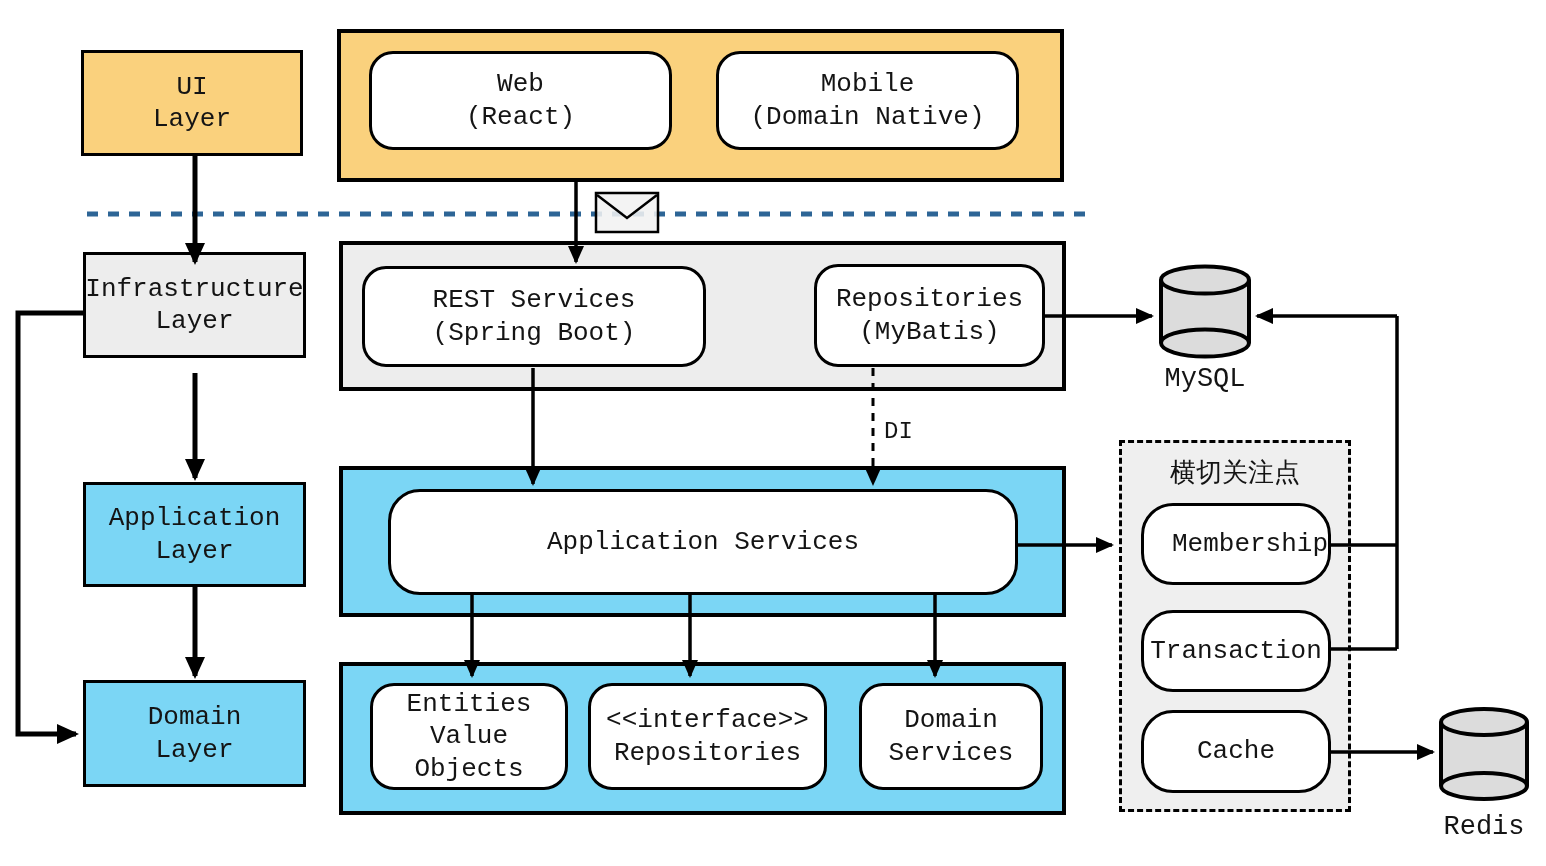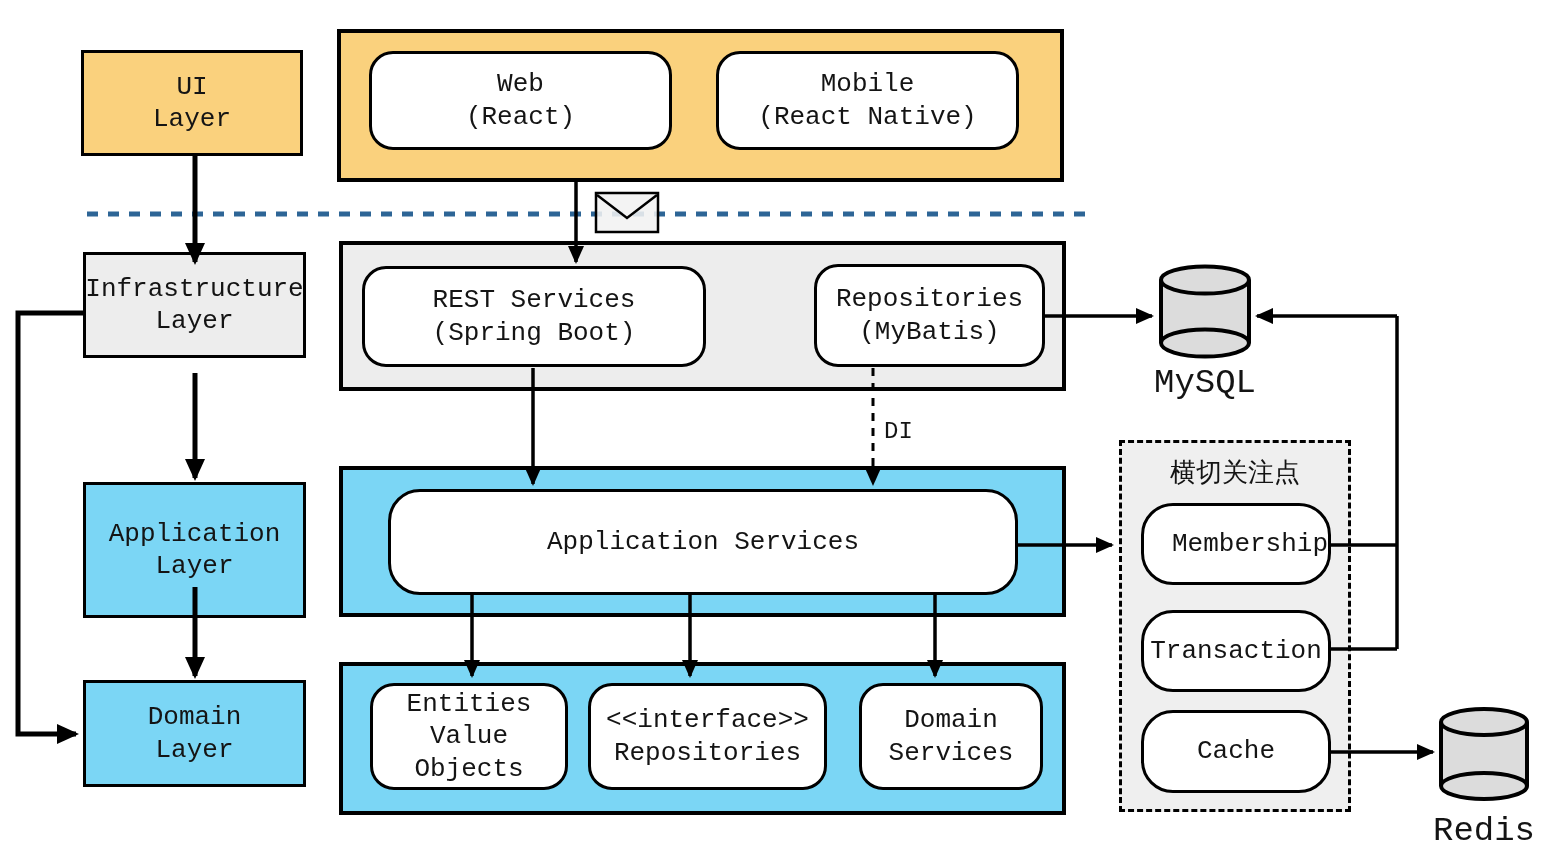--- a/index.html
+++ b/index.html
@@ -16,21 +16,21 @@
   .blue{background:var(--blue,#7BD6F5);}
   .grayfill{background:var(--container-gray,#EDEDED);}
   .container{border-width:4px;background-clip:padding-box;}
   .rounded{border-radius:24px;}
   .rounded-lg{border-radius:32px;}
   .panel{
     position:absolute;box-sizing:border-box;border:3.5px dashed var(--stroke,#000);
     background:var(--panel-gray,#EFEFEF);
   }
   .labeltext{
-    position:absolute;box-sizing:border-box;text-align:center;font-size:34px;white-space:pre-line;
+    position:absolute;box-sizing:border-box;text-align:center;font-size:27px;white-space:pre-line;
   }
   .overlay{position:absolute;left:0;top:0;pointer-events:none;}
   .ln{stroke:var(--stroke,#000);fill:none;stroke-width:3.5px;}
   .thick{stroke-width:5px;}
   .dashed{stroke-dasharray:8 7;stroke-width:3px;}
   .sep{stroke:var(--separator-blue,#2D6596);stroke-width:5px;stroke-dasharray:11 10;fill:none;}
   .cyl{fill:var(--cylinder-gray,#DCDCDC);stroke:var(--stroke,#000);stroke-width:4px;}
   .cyl-body{fill:var(--cylinder-gray,#DCDCDC);stroke:none;}
   .env{fill:#f1f1f1;fill-opacity:0.88;stroke:var(--stroke,#000);stroke-width:2.5px;}
   .envflap{fill:none;stroke:var(--stroke,#000);stroke-width:2.5px;}
@@ -38,30 +38,30 @@
 </style>
 </head>
 <body>
 
 <div class="canvas">
 
   <div class="box orange" style="left:81px;top:50px;width:222px;height:106px;">UI
 Layer</div>
   <div class="box grayfill" style="left:83px;top:252px;width:223px;height:106px;">Infrastructure
 Layer</div>
-  <div class="box blue" style="left:83px;top:482px;width:223px;height:136px;">Application
+  <div class="box blue" style="left:83px;top:482px;width:223px;height:105px;">Application
 Layer</div>
   <div class="box blue" style="left:83px;top:680px;width:223px;height:107px;">Domain
 Layer</div>
 
   <div class="box orange container" style="left:337px;top:29px;width:727px;height:153px;"></div>
   <div class="box rounded" style="left:369px;top:51px;width:303px;height:99px;">Web
 (React)</div>
   <div class="box rounded" style="left:716px;top:51px;width:303px;height:99px;">Mobile
-(React Native)</div>
+(Domain Native)</div>
 
   <div class="box grayfill container" style="left:339px;top:241px;width:727px;height:150px;"></div>
   <div class="box rounded" style="left:362px;top:266px;width:344px;height:101px;">REST Services
 (Spring Boot)</div>
   <div class="box rounded" style="left:814px;top:264px;width:231px;height:103px;">Repositories
 (MyBatis)</div>
 
   <div class="box blue container" style="left:339px;top:466px;width:727px;height:151px;"></div>
   <div class="box rounded-lg" style="left:388px;top:489px;width:630px;height:106px;">Application Services</div>
 

